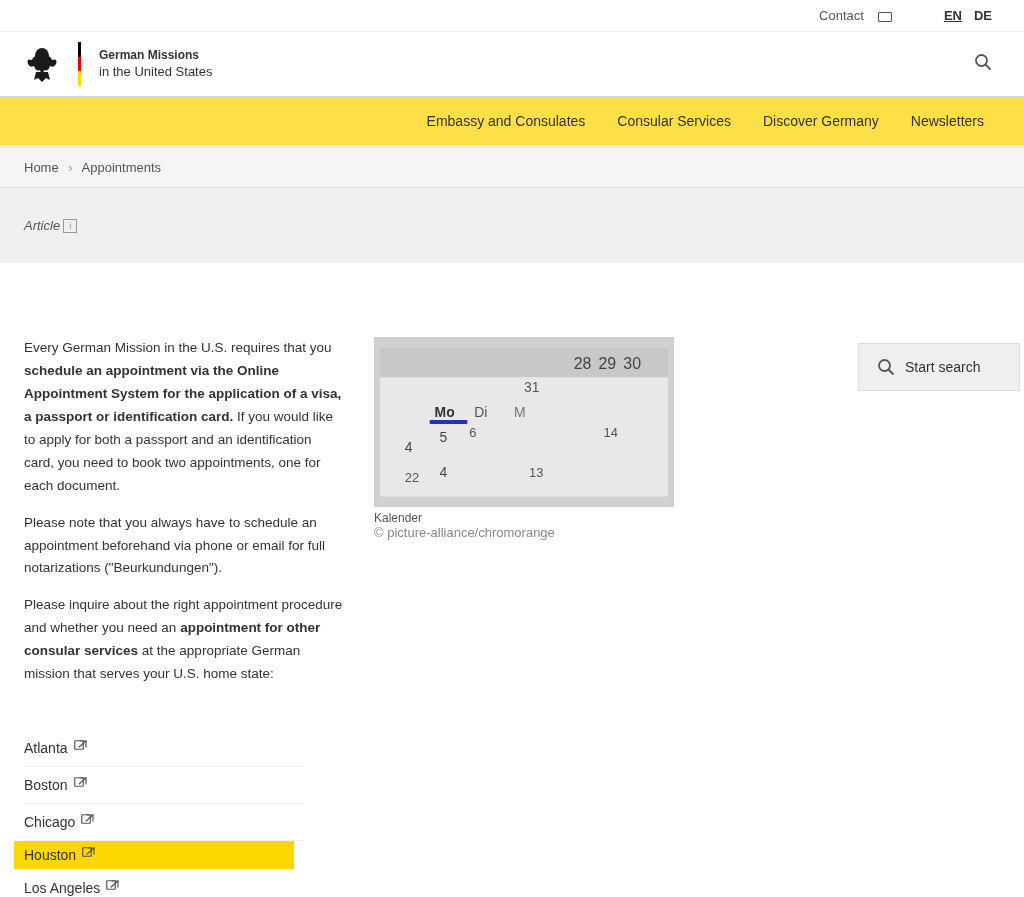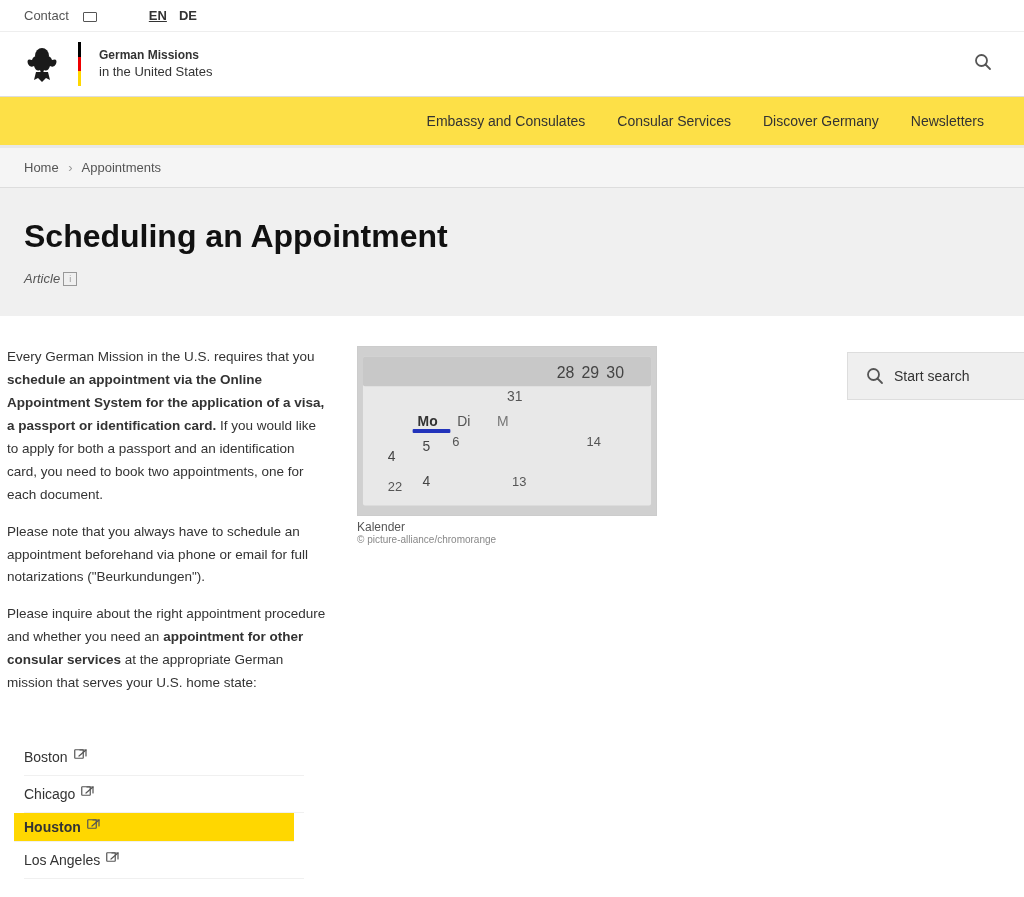--- a/index.html
+++ b/index.html
@@ -1,23 +1,23 @@
 <!DOCTYPE html>
 <html><head>
   <meta charset="utf-8">
   <style>
     * { box-sizing: border-box; margin: 0; padding: 0; }
     body { font-family: Arial, Helvetica, sans-serif; font-size: 14px; color: #333; background: #fff; }
 
     
     .header-top {
       display: flex;
-      justify-content: flex-start;
-      align-items: center;
-      padding: 8px 24px;
+      justify-content: flex-end;
+      align-items: center;
+      padding: 8px 32px;
       font-size: 13px;
       color: #555;
       border-bottom: 1px solid #eee;
     }
     .header-top-links {
       display: flex;
       align-items: center;
       gap: 12px;
     }
     .header-top a {
@@ -163,21 +163,21 @@
       justify-content: center;
       position: relative;
       overflow: hidden;
     }
     .image-caption {
       font-size: 12px;
       color: #555;
       margin-top: 4px;
     }
     .image-caption-sub {
-      font-size: 10px;
+      font-size: 13px;
       color: #888;
     }
 
     
     .cities-section {
       padding: 0 24px 30px 24px;
     }
     .city-link {
       display: flex;
       align-items: center;
@@ -186,34 +186,35 @@
       border-bottom: 1px solid #f0f0f0;
       font-size: 14px;
       color: #333;
       text-decoration: none;
       max-width: 280px;
     }
     .city-link.highlighted {
       background: #FFD700;
       padding: 6px 10px;
       margin-left: -10px;
-      font-weight: bold;
+      font-weight: normal;
     }
 
     .full-content-area {
       max-width: 1024px;
       margin: 0 auto;
     }
 
     
     .two-col {
       display: flex;
-      padding: 30px 7px;
+      padding: 30px 24px;
       gap: 30px;
       position: relative;
+      margin-top: 44px;
     }
     .text-col {
       flex: 0 0 320px;
       font-size: 13.5px;
       line-height: 1.7;
       color: #333;
     }
     .text-col p { margin-bottom: 14px; }
     .image-col {
       flex: 1;
@@ -278,21 +279,20 @@
     <a href="#">Newsletters</a>
   </nav>
 
   <div class="breadcrumb">
     <a href="#">Home</a>
     <span class="sep">›</span>
     <span>Appointments</span>
   </div>
 
   <div class="hero-section">
-    <h1 class="hero-title">Scheduling an Appointment</h1>
     <div class="article-label">
       <em>Article</em>
       <span class="article-label-icon">i</span>
     </div>
   </div>
 
   <div class="two-col">
 
     <div class="text-col">
       <p>
@@ -335,32 +335,40 @@
 
             <text x="30" y="145" font-size="13" fill="#555" font-family="Arial">22</text>
             <text x="65" y="140" font-size="14" fill="#444" font-family="Arial">4</text>
             <text x="155" y="140" font-size="13" fill="#555" font-family="Arial">13</text>
           </svg>
         </div>
       </div>
       <div class="image-caption">Kalender</div>
       <div class="image-caption-sub">© picture-alliance/chromorange</div>
 
-      <div class="search-side" style="position:absolute;right:-20px;top:30px;background:#efefef;display:flex;align-items:center;gap:10px;padding:14px 18px;border:1px solid #ddd;width:190px;">
+      <div class="search-side" style="position:absolute;right:-20px;top:30px;background:#efefef;display:flex;align-items:center;gap:10px;padding:14px 18px;border:1px solid #ddd;width:162px;">
         <svg width="18" height="18" viewBox="0 0 18 18" fill="none" xmlns="http://www.w3.org/2000/svg">
           <circle cx="7.5" cy="7.5" r="5.5" stroke="#555" stroke-width="1.8"></circle>
           <line x1="11.5" y1="11.5" x2="16" y2="16" stroke="#555" stroke-width="1.8" stroke-linecap="round"></line>
         </svg>
         <button style="background:none;border:none;cursor:pointer;font-size:14px;color:#333;padding:0;">Start search</button>
       </div>
     </div>
   </div>
 
   <div class="cities-section">
     <div id="cities-list">
+        <a href="#" class="city-link">
+          <span>Atlanta</span>
+          <span><svg width="13" height="13" viewBox="0 0 13 13" fill="none" xmlns="http://www.w3.org/2000/svg">
+              <rect x="0.75" y="0.75" width="8.5" height="8.5" rx="0.5" stroke="#555" stroke-width="1.2" fill="none"></rect>
+              <path d="M6 1H12V7" stroke="#555" stroke-width="1.2" stroke-linecap="round"></path>
+              <line x1="5" y1="7" x2="12" y2="1" stroke="#555" stroke-width="1.2" stroke-linecap="round"></line>
+            </svg></span>
+        </a>
         <a href="#" class="city-link">
           <span>Boston</span>
           <span><svg width="13" height="13" viewBox="0 0 13 13" fill="none" xmlns="http://www.w3.org/2000/svg">
               <rect x="0.75" y="0.75" width="8.5" height="8.5" rx="0.5" stroke="#555" stroke-width="1.2" fill="none"></rect>
               <path d="M6 1H12V7" stroke="#555" stroke-width="1.2" stroke-linecap="round"></path>
               <line x1="5" y1="7" x2="12" y2="1" stroke="#555" stroke-width="1.2" stroke-linecap="round"></line>
             </svg></span>
         </a>
         <a href="#" class="city-link">
           <span>Chicago</span>

